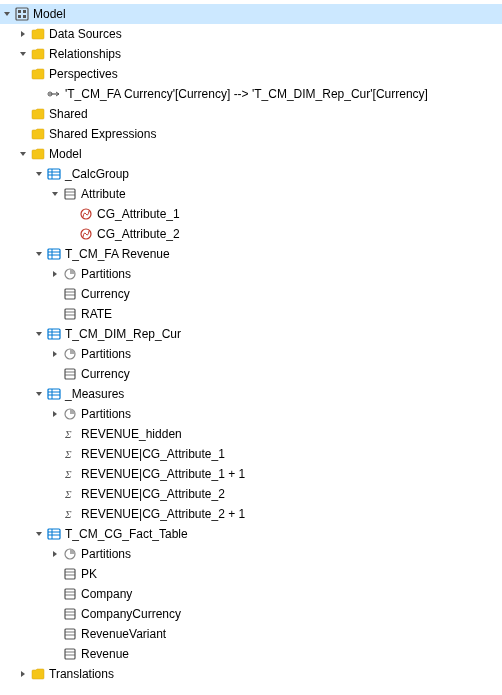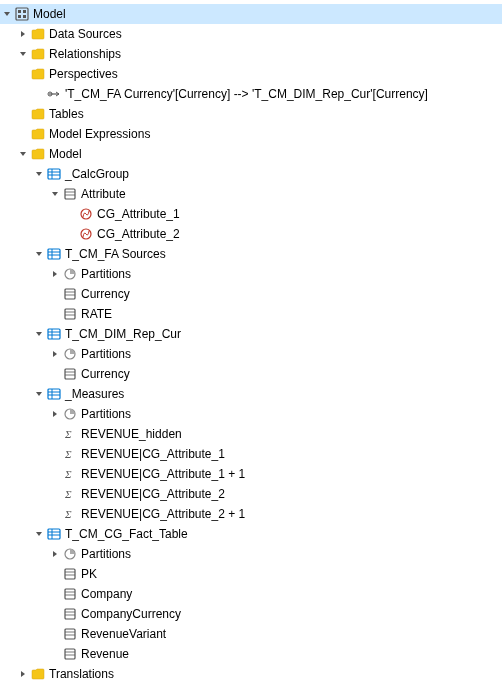--- a/index.html
+++ b/index.html
@@ -131,31 +131,31 @@
       <span class="label">'T_CM_FA Currency'[Currency] --&gt; 'T_CM_DIM_Rep_Cur'[Currency]</span>
     </div>
     <div class="tree-item">
       <span class="indent" style="width: 16px; min-width: 16px;"></span>
       <span class="arrow-placeholder"></span>
       <span class="icon">
         <svg width="14" height="14" viewBox="0 0 14 14">
           <path d="M1 4 Q1 3 2 3 L5 3 L6 2 L12 2 Q13 2 13 3 L13 11 Q13 12 12 12 L2 12 Q1 12 1 11 Z" fill="#f5c518" stroke="#d4a017" stroke-width="0.5"></path>
         </svg>
       </span>
-      <span class="label">Tables</span>
-    </div>
-    <div class="tree-item">
-      <span class="indent" style="width: 16px; min-width: 16px;"></span>
-      <span class="arrow-placeholder"></span>
-      <span class="icon">
-        <svg width="14" height="14" viewBox="0 0 14 14">
-          <path d="M1 4 Q1 3 2 3 L5 3 L6 2 L12 2 Q13 2 13 3 L13 11 Q13 12 12 12 L2 12 Q1 12 1 11 Z" fill="#f5c518" stroke="#d4a017" stroke-width="0.5"></path>
-        </svg>
-      </span>
-      <span class="label">Model Expressions</span>
+      <span class="label">Shared</span>
+    </div>
+    <div class="tree-item">
+      <span class="indent" style="width: 16px; min-width: 16px;"></span>
+      <span class="arrow-placeholder"></span>
+      <span class="icon">
+        <svg width="14" height="14" viewBox="0 0 14 14">
+          <path d="M1 4 Q1 3 2 3 L5 3 L6 2 L12 2 Q13 2 13 3 L13 11 Q13 12 12 12 L2 12 Q1 12 1 11 Z" fill="#f5c518" stroke="#d4a017" stroke-width="0.5"></path>
+        </svg>
+      </span>
+      <span class="label">Shared Expressions</span>
     </div>
     <div class="tree-item">
       <span class="indent" style="width: 16px; min-width: 16px;"></span>
       <span class="arrow">
         <svg width="8" height="8" viewBox="0 0 8 8">
           <polygon points="1,2 7,2 4,6" fill="#555"></polygon>
         </svg>
       </span>
       <span class="icon">
         <svg width="14" height="14" viewBox="0 0 14 14">
@@ -227,21 +227,21 @@
         </svg>
       </span>
       <span class="icon">
         <svg width="14" height="14" viewBox="0 0 14 14">
           <rect x="1" y="2" width="12" height="10" rx="1" fill="none" stroke="#0078d4" stroke-width="1.2"></rect>
           <line x1="1" y1="5" x2="13" y2="5" stroke="#0078d4" stroke-width="1"></line>
           <line x1="1" y1="8" x2="13" y2="8" stroke="#0078d4" stroke-width="1"></line>
           <line x1="5" y1="2" x2="5" y2="12" stroke="#0078d4" stroke-width="1"></line>
         </svg>
       </span>
-      <span class="label">T_CM_FA Sources</span>
+      <span class="label">T_CM_FA Revenue</span>
     </div>
     <div class="tree-item">
       <span class="indent" style="width: 48px; min-width: 48px;"></span>
       <span class="arrow">
         <svg width="8" height="8" viewBox="0 0 8 8">
           <polygon points="2,1 6,4 2,7" fill="#555"></polygon>
         </svg>
       </span>
       <span class="icon">
         <svg width="14" height="14" viewBox="0 0 14 14">

